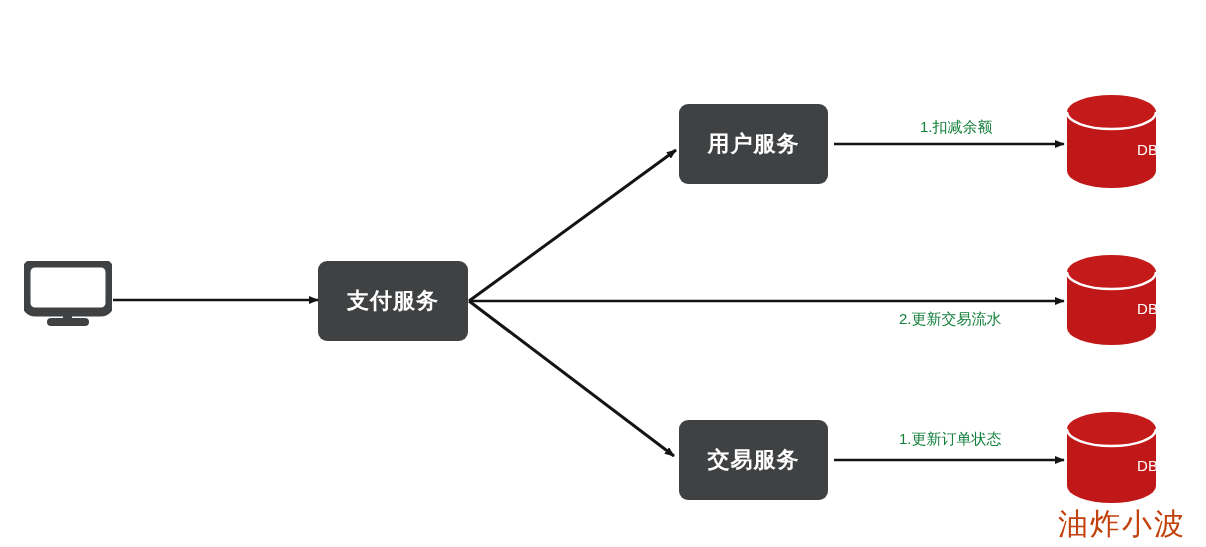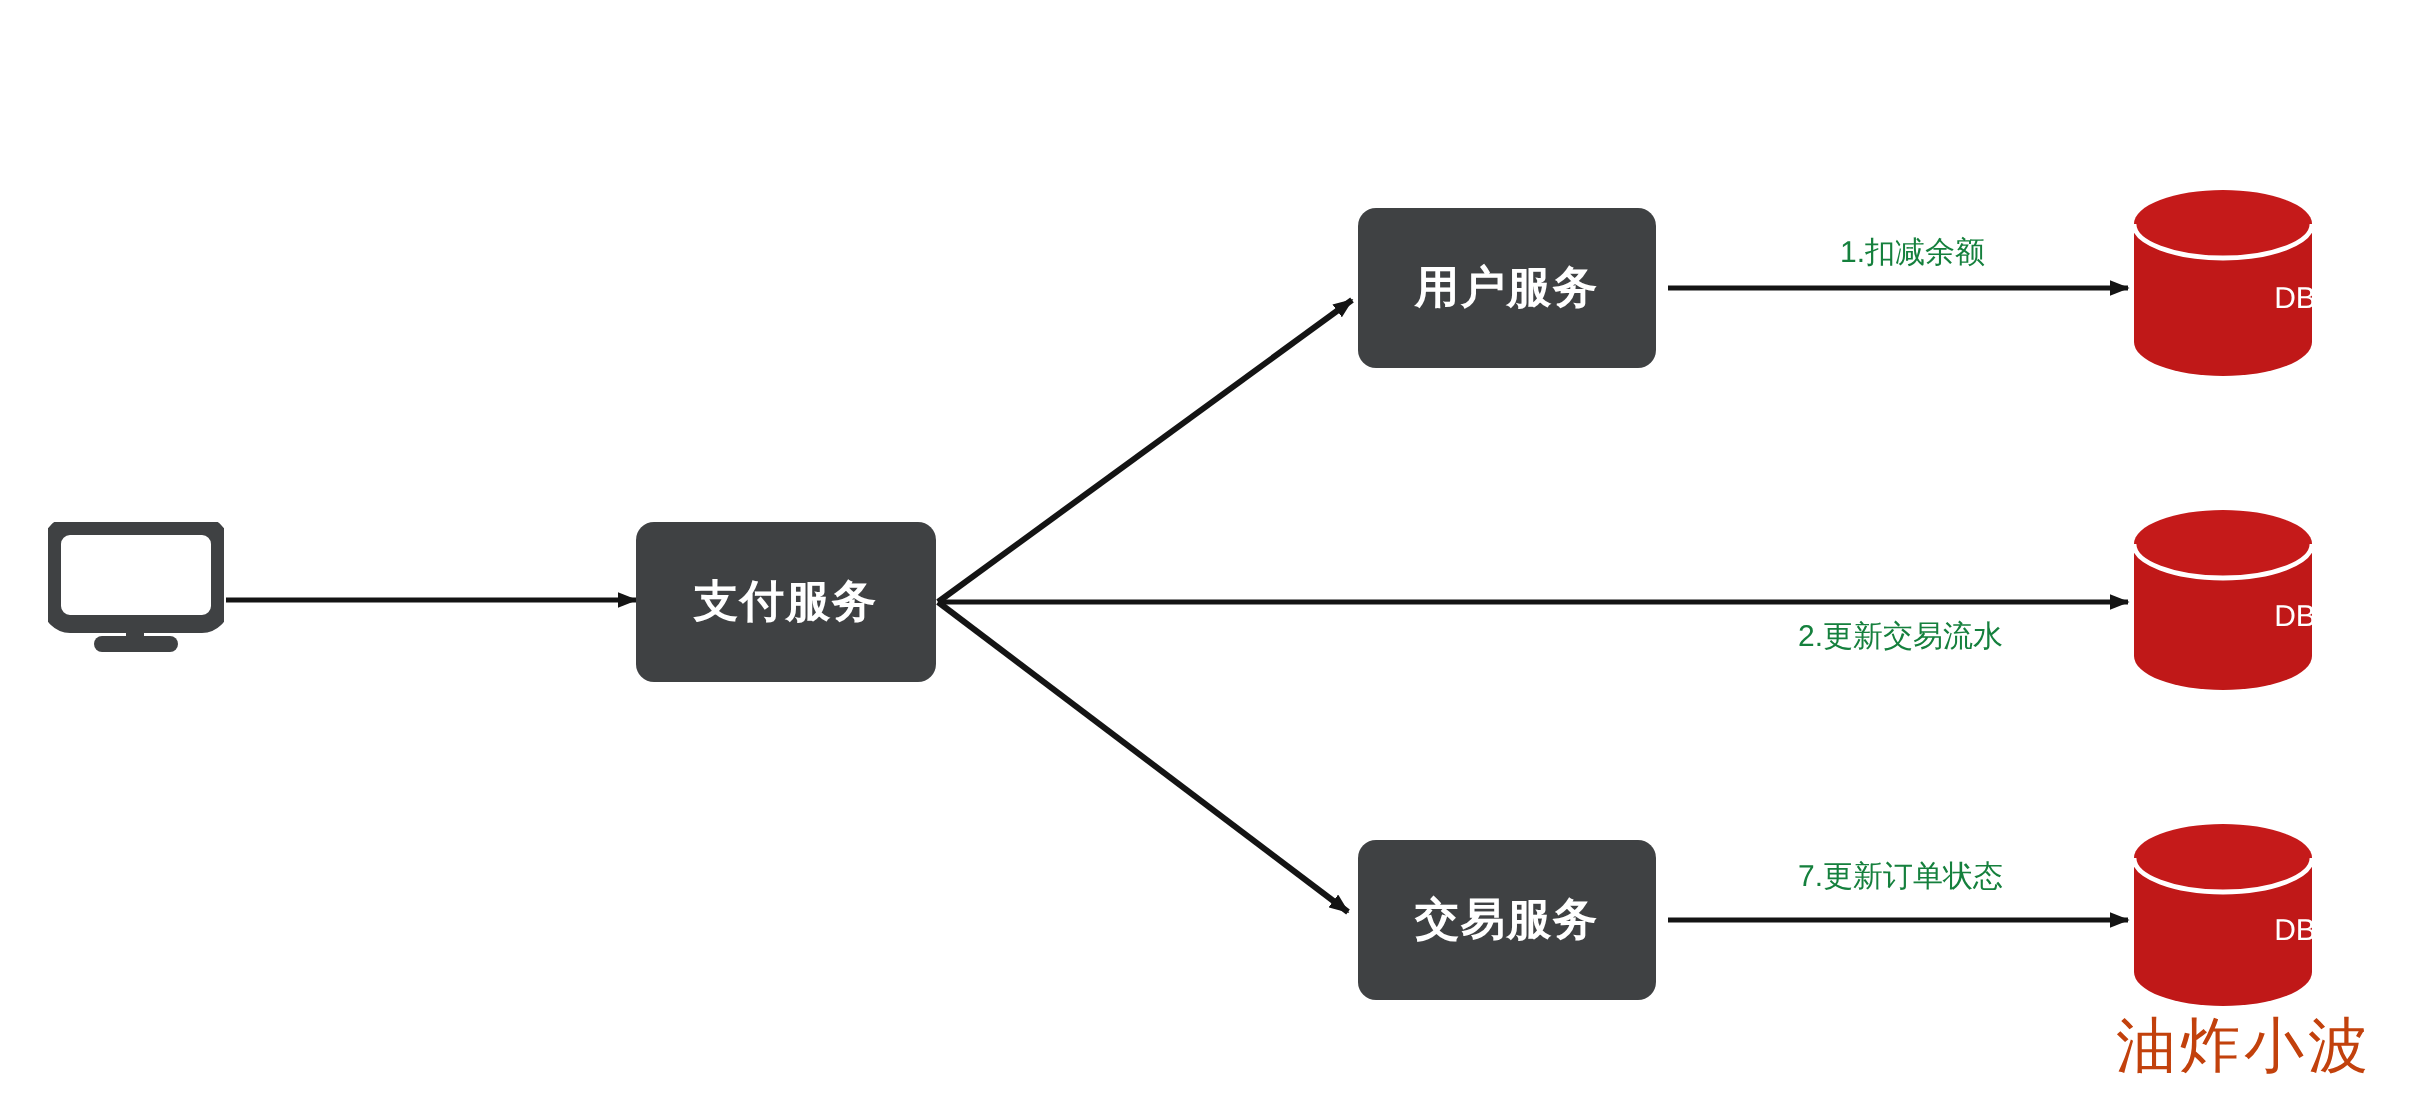--- a/index.html
+++ b/index.html
@@ -141,17 +141,17 @@
     <svg width="89" height="91" viewBox="0 0 89 91" xmlns="http://www.w3.org/2000/svg">
       <path d="M0,17 L0,74 A44.5,17 0 0 0 89,74 L89,17 Z" fill="#c01818"></path>
       <ellipse cx="44.5" cy="17" rx="44.5" ry="17" fill="#c51a1a"></ellipse>
       <path d="M0,17 A44.5,17 0 0 0 89,17" fill="none" stroke="#ffffff" stroke-width="2.4"></path>
     </svg>
     <span class="db-label" style="top:46px;">DB</span>
   </div>
 
   <div class="edge-label" style="left:920px; top:119px;">1.扣减余额</div>
   <div class="edge-label" style="left:899px; top:278px;margin-top:33px;">2.更新交易流水</div>
-  <div class="edge-label" style="left:899px; top:431px;">7.更新订单状态</div>
+  <div class="edge-label" style="left:899px; top:431px;">1.更新订单状态</div>
 
   <div class="watermark" style="left:1058px; top:509px;">油炸小波</div>
 
 </div>
 
 </body></html>

